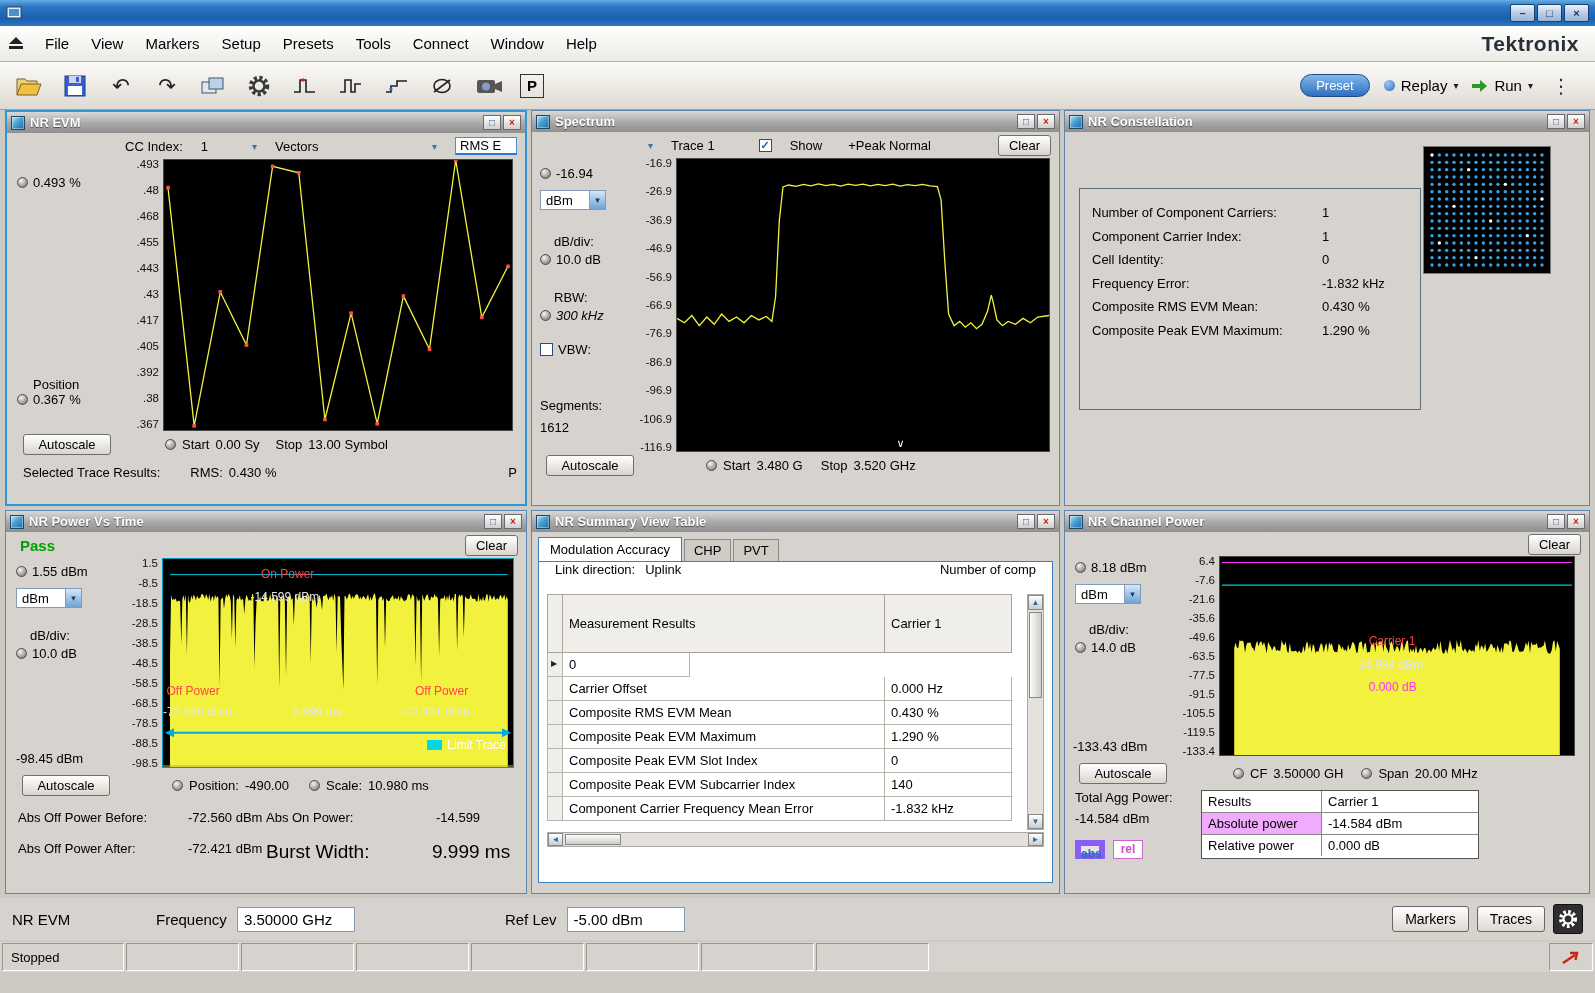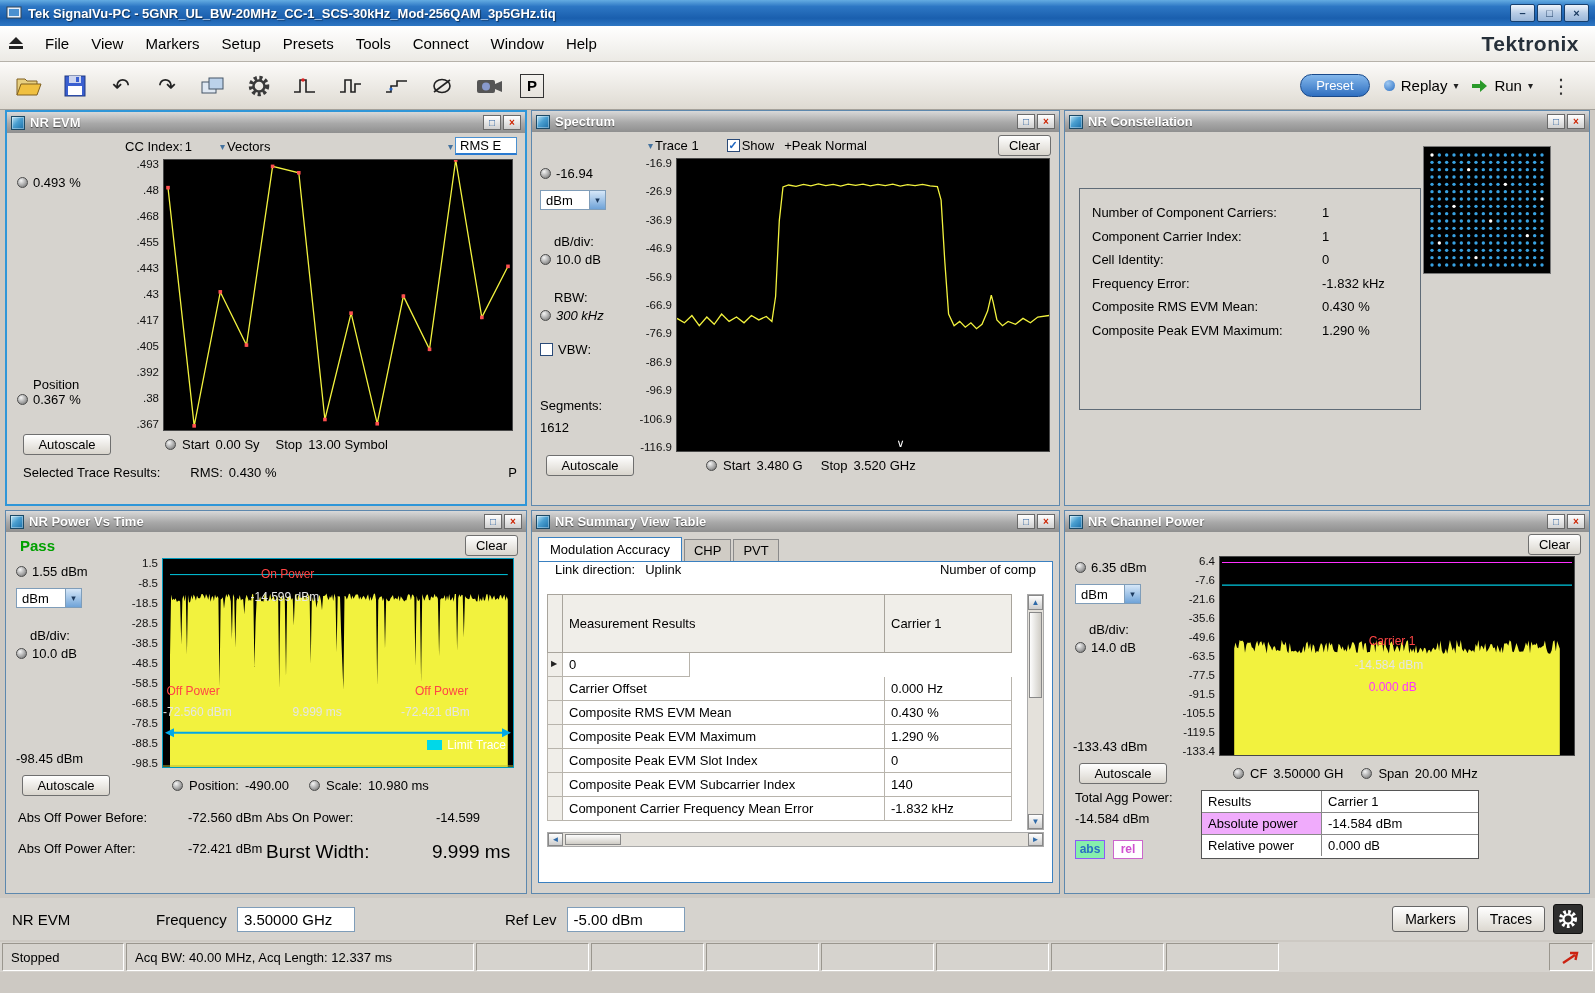--- a/index.html
+++ b/index.html
@@ -42,21 +42,21 @@
   .picon { width:14px; height:14px; flex:none; border:1px solid #1c4a66;
     background:linear-gradient(135deg,#bfe6f7 0%,#4a9fd0 45%,#1c6fa8 100%);
     background-size:100%; box-shadow:inset 0 0 0 1px rgba(255,255,255,.35); }
   .ptitle { color:#fff; font-weight:bold; font-size:13px; text-shadow:0 1px 1px #444; white-space:nowrap; }
   .pbtns { margin-left:auto; display:flex; gap:2px; }
   .pb { width:18px; height:15px; border:1px solid #6a6a6a; background:linear-gradient(#fff,#cfcfcf);
     font-size:10px; line-height:13px; text-align:center; color:#2a5f9e; }
   .pb.close { color:#cc2200; font-weight:bold; }
   .pbody { position:relative; width:100%; }
 
-  .ctrl-row { display:flex; align-items:center; height:26px; padding:0 8px; gap:2px; font-size:13px; }
+  .ctrl-row { display:flex; align-items:center; height:26px; padding:0 8px; gap:18px; font-size:13px; }
   .chart-zone { display:flex; align-items:stretch; }
   .sidebar { position:relative; flex:none; font-size:13px; }
   .srow { display:flex; align-items:center; gap:5px; white-space:nowrap; }
   .yticks { flex:none; display:flex; flex-direction:column; justify-content:space-between;
     text-align:right; font-size:11.5px; color:#111; padding:0 4px 0 0; line-height:10px; }
   .ytick { white-space:nowrap; }
   .chartbox { position:relative; flex:none; background:#000; border:1px solid #484848; }
   .chartbox svg { display:block; background:#000; }
   .chartbox.cyanb { border:1px solid #0099bb; }
   .ov { position:absolute; font-size:12px; white-space:nowrap; }
@@ -113,21 +113,21 @@
     color:#2f6aa8; font-size:8px; line-height:12px; text-align:center; }
   .harrow.right { margin-left:auto; }
   .hthumb { width:56px; height:11px; margin-left:2px; background:linear-gradient(#fdfdfd,#cfccc5); border:1px solid #888; }
   .clip { max-width:150px; overflow:hidden; white-space:nowrap; }
 
   
   .chp-bottom { display:flex; padding:4px 10px 0 10px; gap:14px; }
   .chp-left { width:112px; font-size:13px; }
   .absrel { display:flex; gap:8px; margin-top:14px; }
   .mini { width:30px; height:19px; text-align:center; line-height:17px; font-size:12px; font-weight:bold; background:#fff; border:1px solid #999; }
-  .mini.abs { color:#2a6fc2; border:1px solid #8b5cf6; background:#86efac; }
+  .mini.abs { color:#2a6fc2; border:6px solid #8b5cf6; background:#e5e5e5; }
   .mini.rel { color:#d050d0; border:1px solid #cc66cc; }
   .chp-table { width:278px; border:1px solid #555; background:#fff; font-size:13px; }
   .chp-tr { display:flex; }
   .chp-td { padding:3px 6px; border-bottom:1px solid #888; }
   .chp-td.l { width:120px; flex:none; border-right:1px solid #888; }
   .chp-td.r { flex:1; }
   .chp-tr:last-child .chp-td { border-bottom:none; }
   .chp-td.sel2 { background:#f0abfc; }
 
   .limit-legend { display:flex; align-items:center; gap:5px; font-size:12px; }
@@ -147,21 +147,20 @@
   .spacercell { flex:1; border:none; background:transparent; }
 </style>
 </head>
 <body>
 
 <div class="titlebar">
   <svg width="16" height="16">
       <rect x="1" y="2" width="14" height="11" fill="#e8f0fa" stroke="#345"></rect>
       <rect x="3" y="4" width="10" height="7" fill="#4a90d0"></rect>
     </svg>
-  <span class="t-title">Tek SignalVu-PC - 5GNR_UL_BW-20MHz_CC-1_SCS-30kHz_Mod-256QAM_3p5GHz.tiq</span>
   <span class="twbtns">
     <span class="twb">–</span>
     <span class="twb">□</span>
     <span class="twb">×</span>
   </span>
 </div>
 
 <div class="menubar">
   <svg width="16" height="15" style="margin-right:8px;">
       <polygon points="8,1 15,8 1,8" fill="#222"></polygon>
@@ -929,21 +928,21 @@
     </span>
   </div>
   <div class="pbody">
     <div class="ctrl-row" style="height:24px;">
       <span class="btn" style="margin-left:auto;">Clear</span>
     </div>
     <div class="chart-zone" style="height:200px;">
       <div class="sidebar" style="width:104px;">
         <div class="srow" style="position:absolute;top:4px;left:10px;">
           <span class="knob"></span>
-          <span>6.35 dBm</span>
+          <span>8.18 dBm</span>
         </div>
         <span class="dd" style="position:absolute;top:28px;left:10px;width:66px;">
           <span class="dd-t">dBm</span>
           <span class="dd-b">▾</span>
         </span>
         <div style="position:absolute;top:66px;left:24px;">dB/div:</div>
         <div class="srow" style="position:absolute;top:84px;left:10px;">
           <span class="knob"></span>
           <span>14.0 dB</span>
         </div>
@@ -1023,21 +1022,20 @@
       <svg width="22" height="22">
           <circle cx="11" cy="11" r="7" fill="none" stroke="#fff" stroke-width="4" stroke-dasharray="2.6 2.1"></circle>
           <circle cx="11" cy="11" r="4.5" fill="none" stroke="#fff" stroke-width="2.2"></circle>
         </svg>
     </span>
   </span>
 </div>
 
 <div class="statusbar">
   <div class="scell" style="width:122px;">Stopped</div>
-  <div class="scell" style="width:348px;">Acq BW: 40.00 MHz, Acq Length: 12.337 ms</div>
   <div class="scell" style="width:113px;"></div>
   <div class="scell" style="width:113px;"></div>
   <div class="scell" style="width:113px;"></div>
   <div class="scell" style="width:113px;"></div>
   <div class="scell" style="width:113px;"></div>
   <div class="scell" style="width:113px;"></div>
   <div class="scell" style="width:113px;"></div>
   <div class="scell spacercell"></div>
   <div class="scell" style="width:44px;justify-content:center;">
     <svg width="20" height="16">

